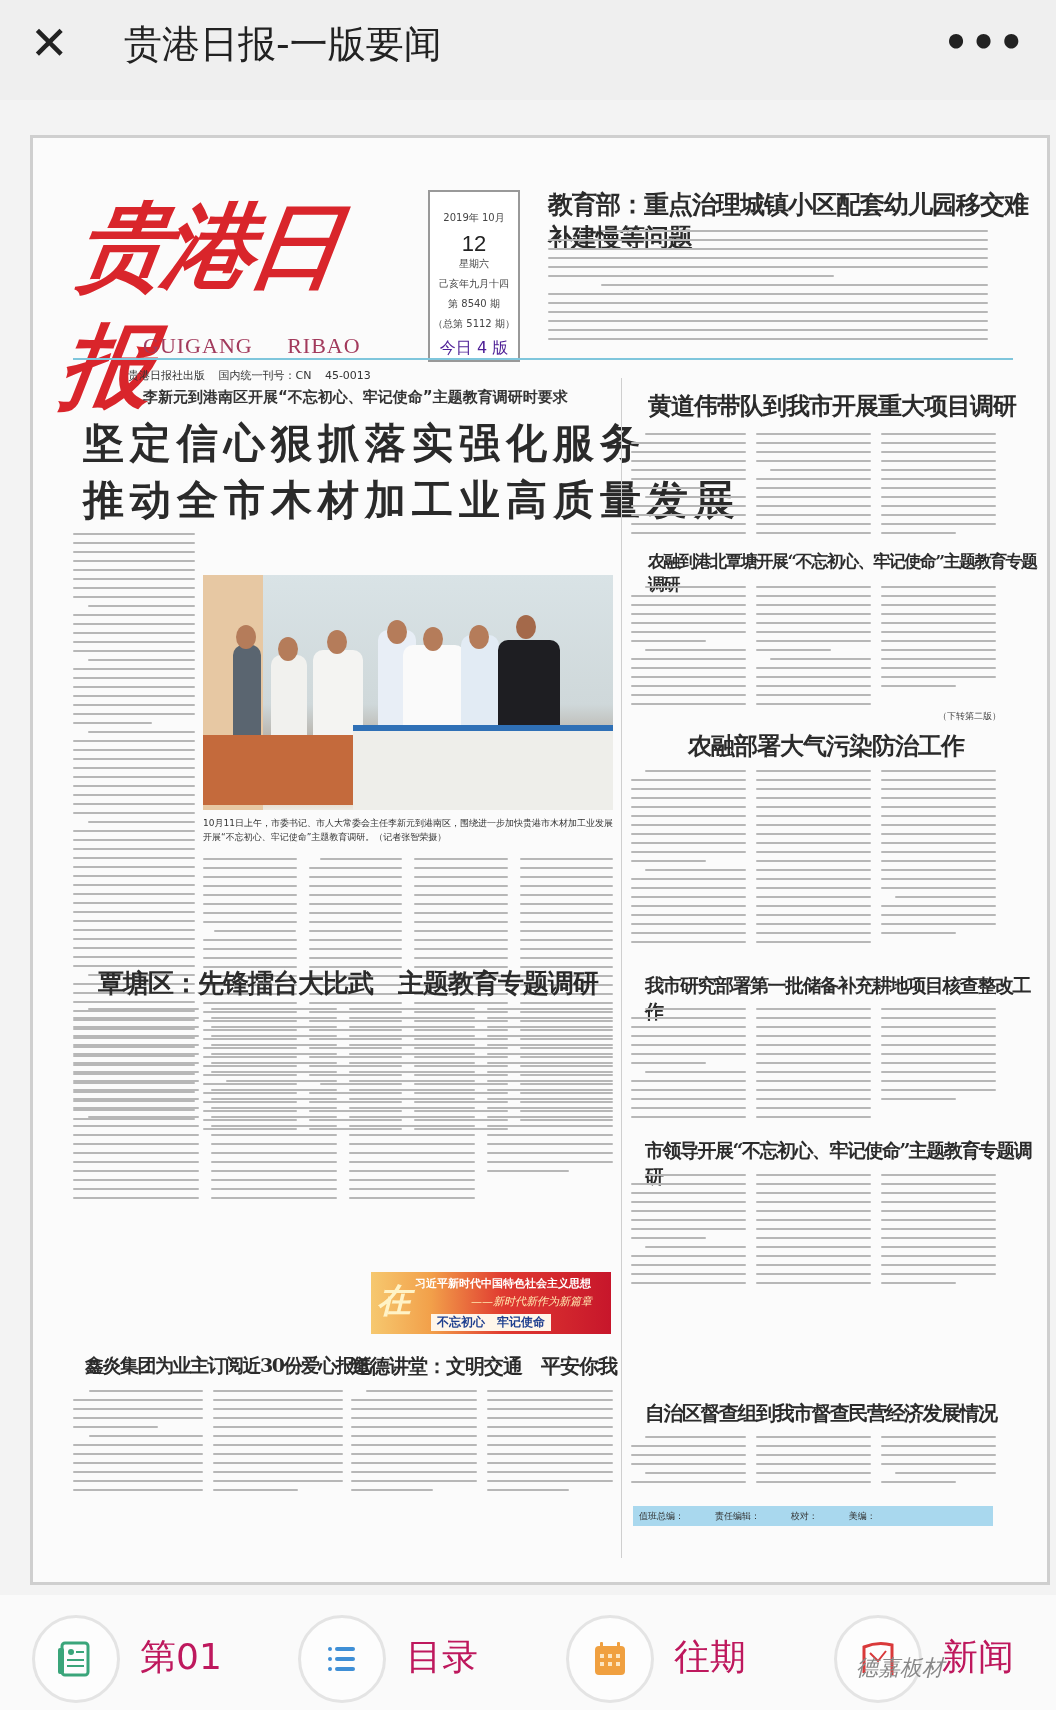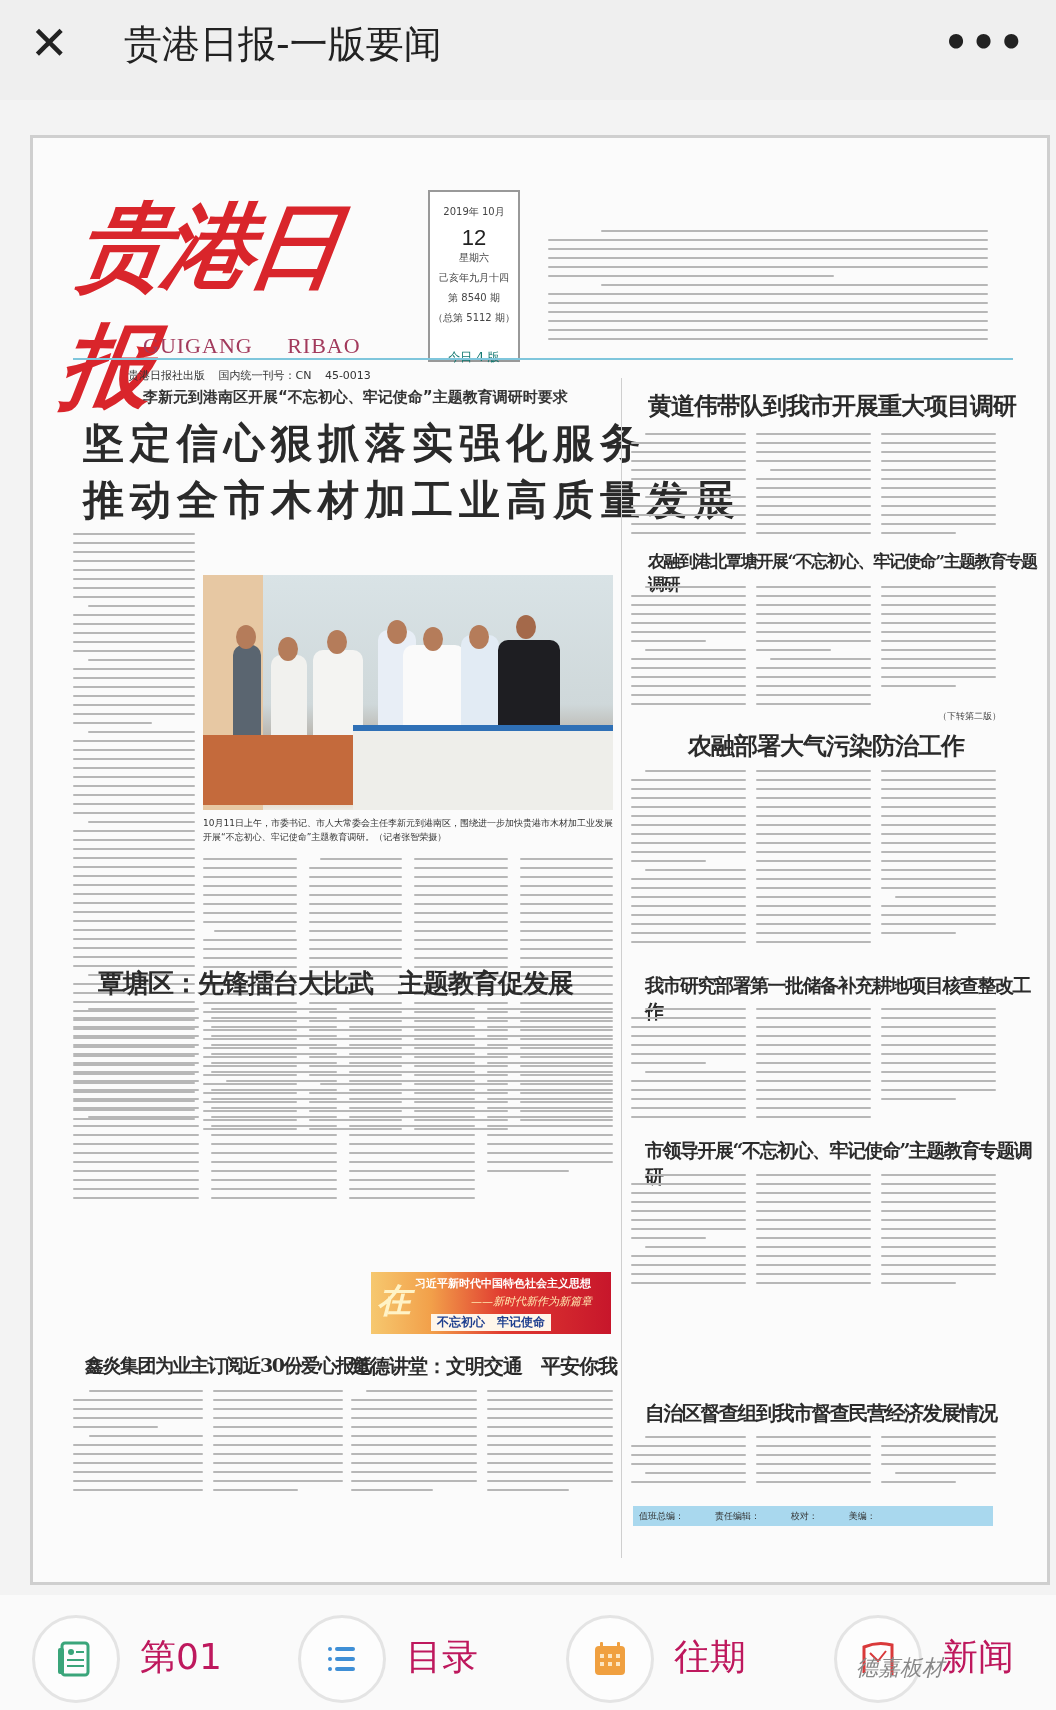--- a/index.html
+++ b/index.html
@@ -10,24 +10,24 @@
   .topbar .more { position: absolute; right: 30px; top: 18px; font-size: 40px; line-height: 48px; letter-spacing: 2px; color: #222; font-weight: bold; }
 
   .paper { position: absolute; left: 30px; top: 135px; width: 1020px; height: 1450px; background: #fbfbfb; border: 3px solid #cfcfcf; }
   .pg { position: absolute; }
 
   
   .logo { position: absolute; left: 45px; top: 48px; width: 310px; height: 125px; font-family: "DejaVu Serif", serif; font-size: 92px; color: #d9252b; font-style: italic; font-weight: bold; letter-spacing: -6px; line-height: 120px; transform: skewX(-8deg); }
   .logo-en { position: absolute; left: 110px; top: 195px; font-family: "Liberation Serif", serif; font-size: 22px; color: #a23a5c; letter-spacing: 1px; word-spacing: 28px; }
   .publisher { position: absolute; left: 95px; top: 230px; font-size: 11px; color: #333; word-spacing: 10px; }
   .datebox { position: absolute; left: 395px; top: 52px; width: 92px; height: 172px; border: 2px solid #999; background: #fff; text-align: center; font-size: 10px; color: #444; }
-  .datebox .yr { margin-top: 10px; }
+  .datebox .yr { margin-top: 16px; }
   .datebox .day { font-size: 22px; color: #222; margin-top: 6px; font-family: "Liberation Sans", sans-serif; }
   .datebox div { line-height: 20px; }
-  .datebox .today { font-size: 12px; margin-top: 19px; color: #0f766e; }
+  .datebox .today { font-size: 16px; margin-top: 4px; color: #4c1d95; }
 
   .top-head { position: absolute; left: 515px; top: 50px; font-family: "DejaVu Serif", serif; font-size: 25px; font-weight: bold; color: #2b2b2b; letter-spacing: -1px; }
   .mast-line { position: absolute; left: 40px; top: 220px; width: 940px; height: 2px; background: #7fc6dc; }
 
   .txtcol { position: absolute; overflow: hidden; }
   .txtcol .ln { height: 2px; background: #b7b7b7; margin-bottom: 7px; border-radius: 1px; }
   .txtcol .ln.short { width: 65%; }
   .txtcol .ln.ind { margin-left: 12%; width: 88%; }
 
   .kicker { position: absolute; left: 110px; top: 250px; font-size: 15px; font-weight: bold; color: #333; }
@@ -81,20 +81,21 @@
   <div class="datebox">
     <div class="yr">2019年 10月</div>
     <div class="day">12</div>
     <div>星期六</div>
     <div>己亥年九月十四</div>
     <div>第 8540 期</div>
     <div>（总第 5112 期）</div>
     <div class="today">今日 4 版</div>
   </div>
 
+  <div class="top-head">教育部：重点治理城镇小区配套幼儿园移交难补建慢等问题</div>
   <div class="txtcol" style="left:515px;top:92px;width:440px;height:118px;">
     <div class="ln ind"></div>
       <div class="ln"></div>
       <div class="ln"></div>
       <div class="ln"></div>
       <div class="ln"></div>
       <div class="ln short"></div>
       <div class="ln ind"></div>
       <div class="ln"></div>
       <div class="ln"></div>
@@ -582,21 +583,21 @@
       <div class="ln short"></div>
   </div>
 
   <div class="credits">
     <span>值班总编：</span>
     <span>责任编辑：</span>
     <span>校对：</span>
     <span>美编：</span>
   </div>
 
-  <div class="sec-h" style="left:65px;top:828px;font-size:26px;">覃塘区：先锋擂台大比武　主题教育促发展</div>
+  <div class="sec-h" style="left:65px;top:828px;font-size:26px;">覃塘区：先锋擂台大比武　主题教育专题调研</div>
   <div class="txtcol" style="left:40px;top:870px;width:540px;height:220px;columns:4;column-gap:12px;">
     <div class="ln ind"></div>
       <div class="ln"></div>
       <div class="ln"></div>
       <div class="ln"></div>
       <div class="ln"></div>
       <div class="ln"></div>
       <div class="ln"></div>
       <div class="ln"></div>
       <div class="ln"></div>

